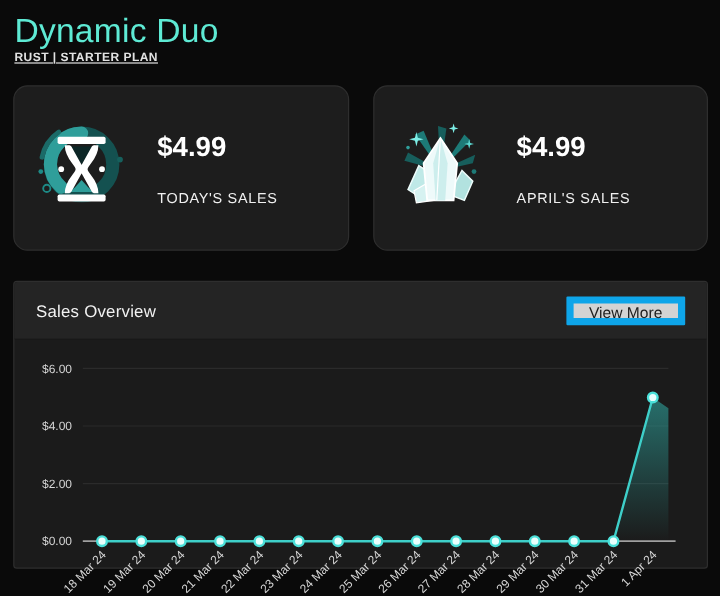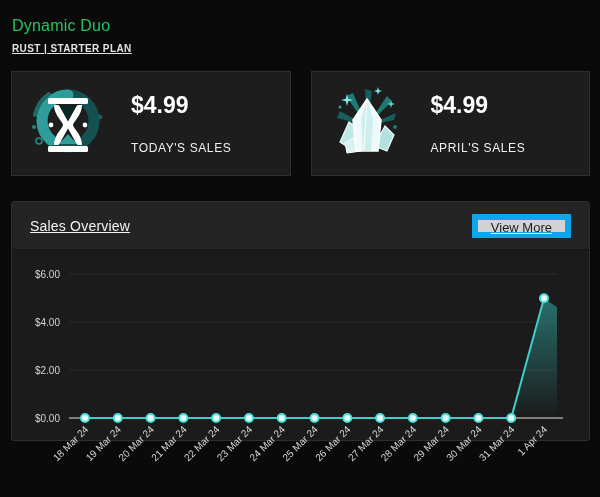--- a/index.html
+++ b/index.html
@@ -3,37 +3,37 @@
 <meta charset="utf-8">
 <style>
   * { margin:0; padding:0; box-sizing:border-box; }
   html,body { width:600px; height:497px; overflow:hidden; }
   body {
     background:#0a0a0a;
     font-family:"Liberation Sans", sans-serif;
     color:#f5f5f5;
   }
   .page-header { padding:13px 12px 0 12px; }
-  .page-title { font-size:16px; font-weight:400; color:#22c55e; line-height:26px; letter-spacing:.2px; }
+  .page-title { font-size:28px; font-weight:400; color:#5eead4; line-height:26px; letter-spacing:.2px; }
   .page-subtitle { font-size:10px; font-weight:700; color:#e2e2e2; letter-spacing:.4px; margin-top:3px; line-height:13px;text-decoration:underline; }
 
   .stats-row { display:flex; gap:20px; margin:16px 10px 0 11px; }
   .stat-card {
-    flex:1; height:105px;
-    background:#1d1d1d; border:1px solid #2e2e2e; border-radius:0;
+    flex:1; height:138px;
+    background:#1d1d1d; border:1px solid #2e2e2e; border-radius:12px;
     display:flex; align-items:center; padding-left:15px;
   }
   .stat-icon { width:80px; height:80px; flex:0 0 80px; }
   .stat-text { margin-left:24px; }
   .stat-value { font-size:23px; font-weight:700; color:#ffffff; line-height:26px; }
   .stat-label { font-size:12px; color:#f0f0f0; letter-spacing:.6px; margin-top:23px; }
 
   .panel {
     margin:25px 10px 6px 11px; height:240px;
-    background:#1b1b1b; border:1px solid #2e2e2e; border-radius:3px;text-decoration:underline;
+    background:#1b1b1b; border:1px solid #2e2e2e; border-radius:3px;
   }
   .panel-header {
     height:48px; background:#242424; border-bottom:1px solid #161616;
     border-radius:3px 3px 0 0;
     display:flex; align-items:center; justify-content:space-between;
     padding:0 18px;
   }
   .panel-title { font-size:14px; color:#f2f2f2; letter-spacing:.2px; }
   .view-more-btn {
     background:#d3d3d3; color:#1d1d1d; border:6px solid #0ea5e9;

